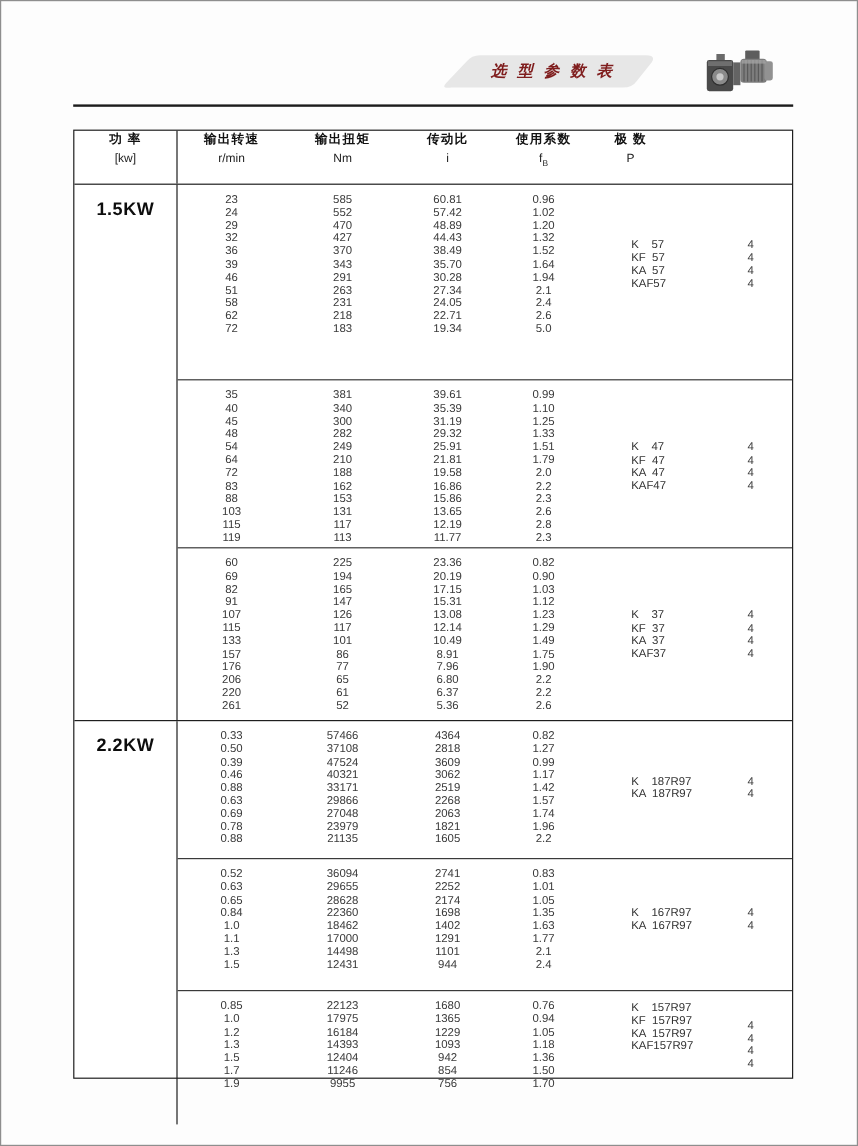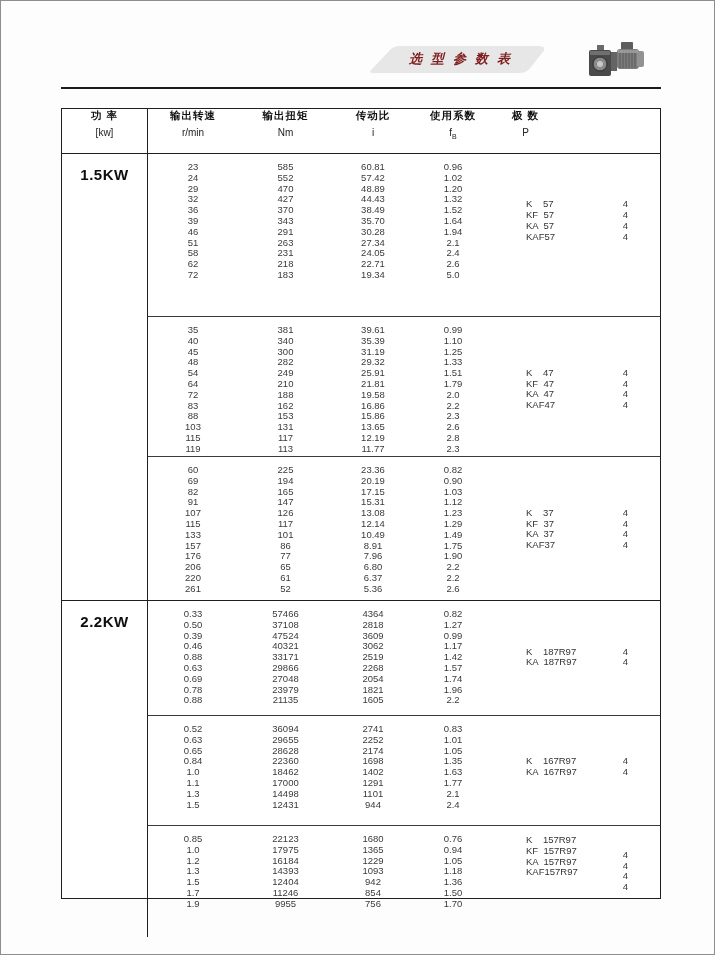--- a/index.html
+++ b/index.html
@@ -341,21 +341,21 @@
                 <div class="nval">23979</div>
                 <div class="nval">21135</div>
               </div>
               <div class="ncol col-ratio">
                 <div class="nval">4364</div>
                 <div class="nval">2818</div>
                 <div class="nval">3609</div>
                 <div class="nval">3062</div>
                 <div class="nval">2519</div>
                 <div class="nval">2268</div>
-                <div class="nval">2054</div>
+                <div class="nval">2063</div>
                 <div class="nval">1821</div>
                 <div class="nval">1605</div>
               </div>
               <div class="ncol col-fb">
                 <div class="nval">0.82</div>
                 <div class="nval">1.27</div>
                 <div class="nval">0.99</div>
                 <div class="nval">1.17</div>
                 <div class="nval">1.42</div>
                 <div class="nval">1.57</div>

